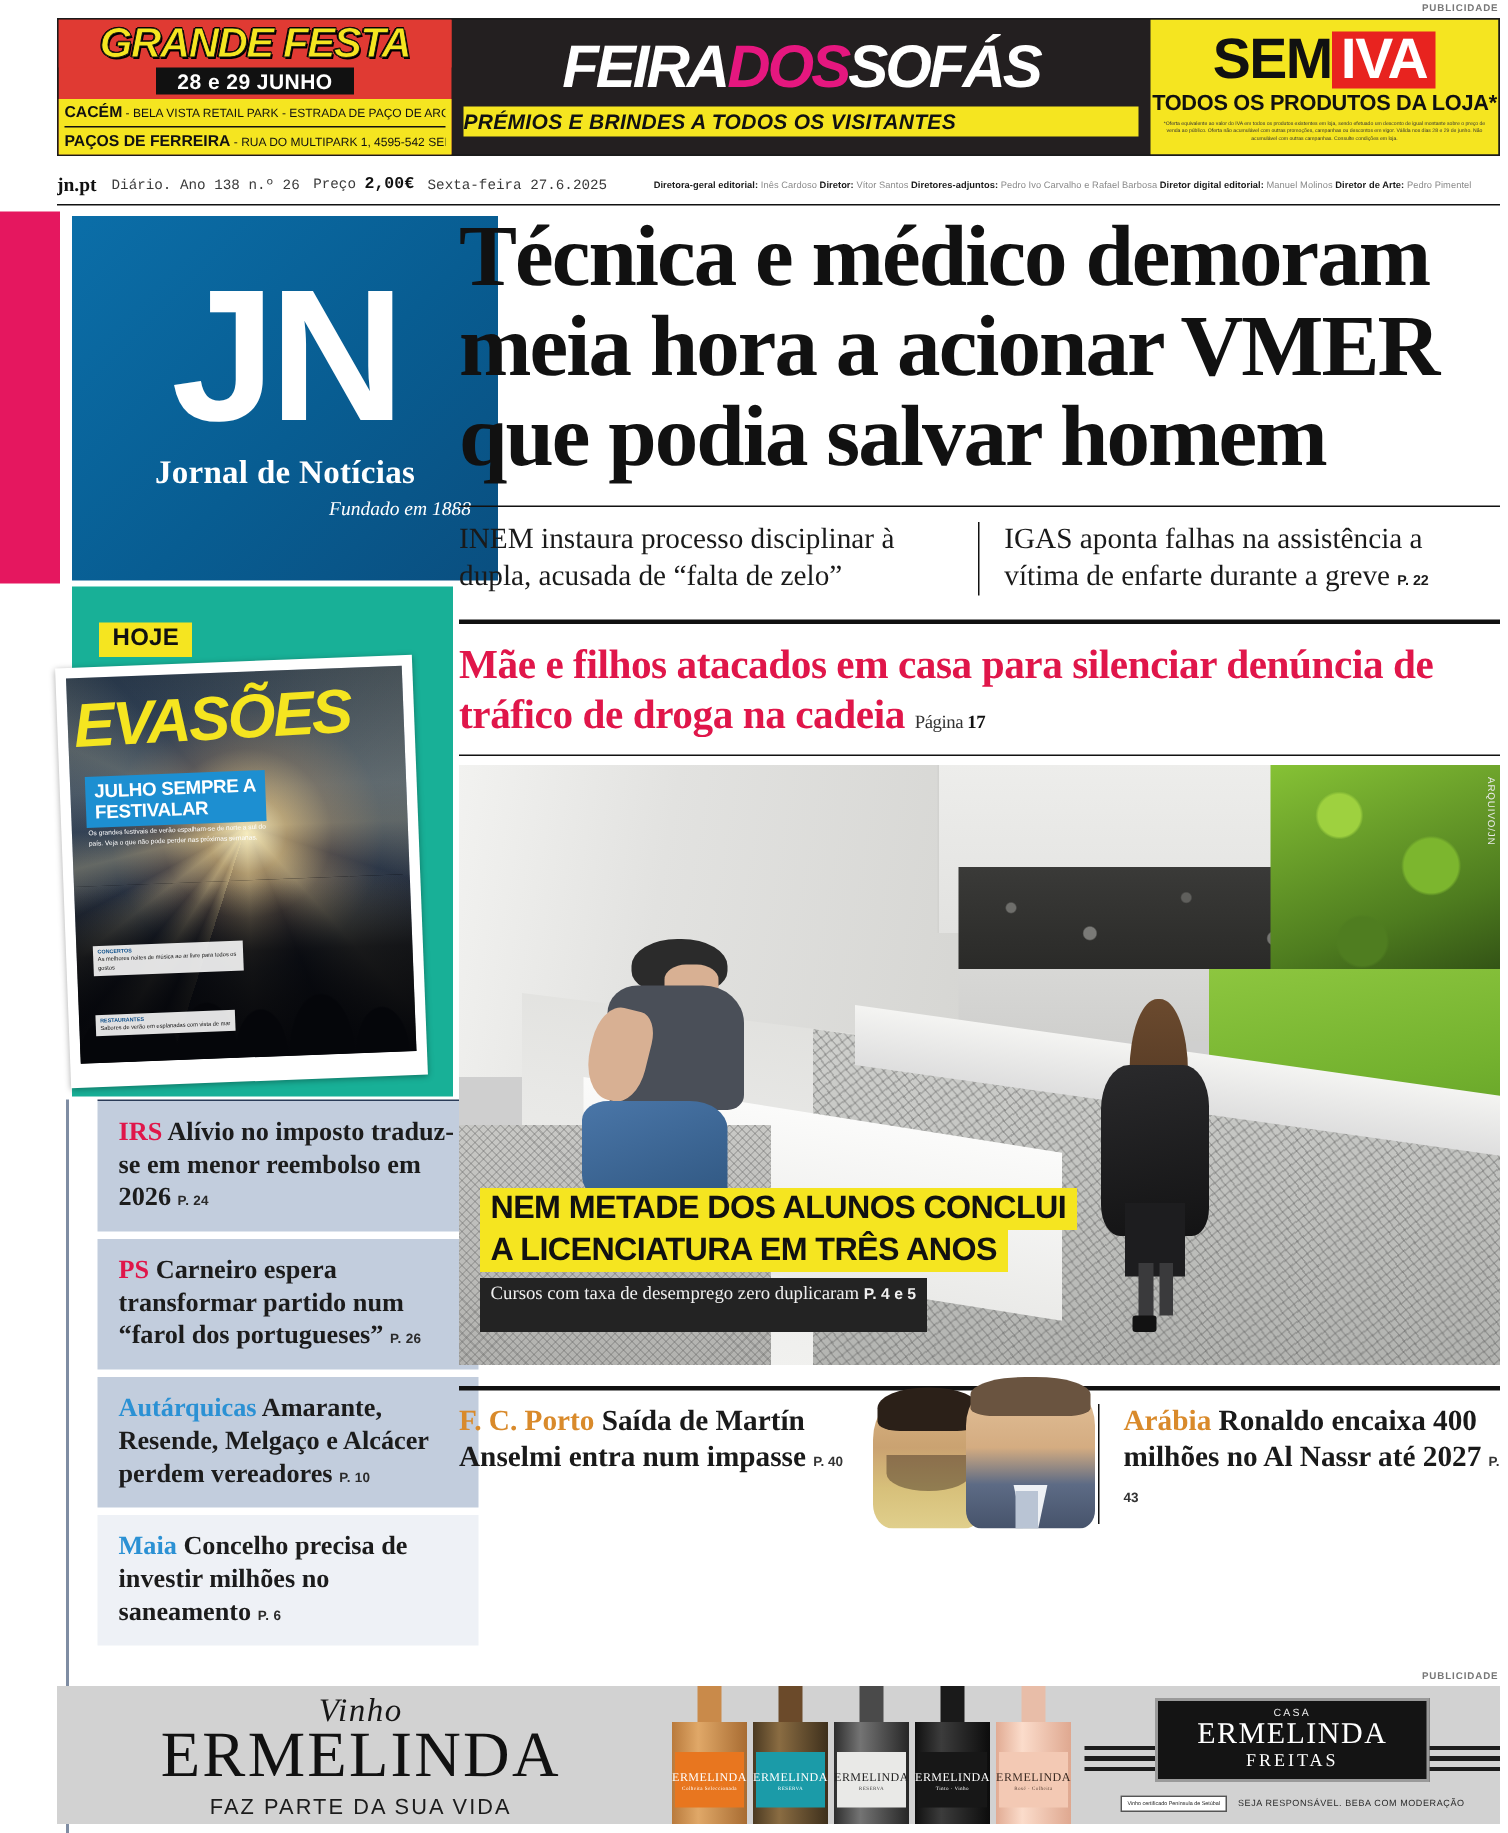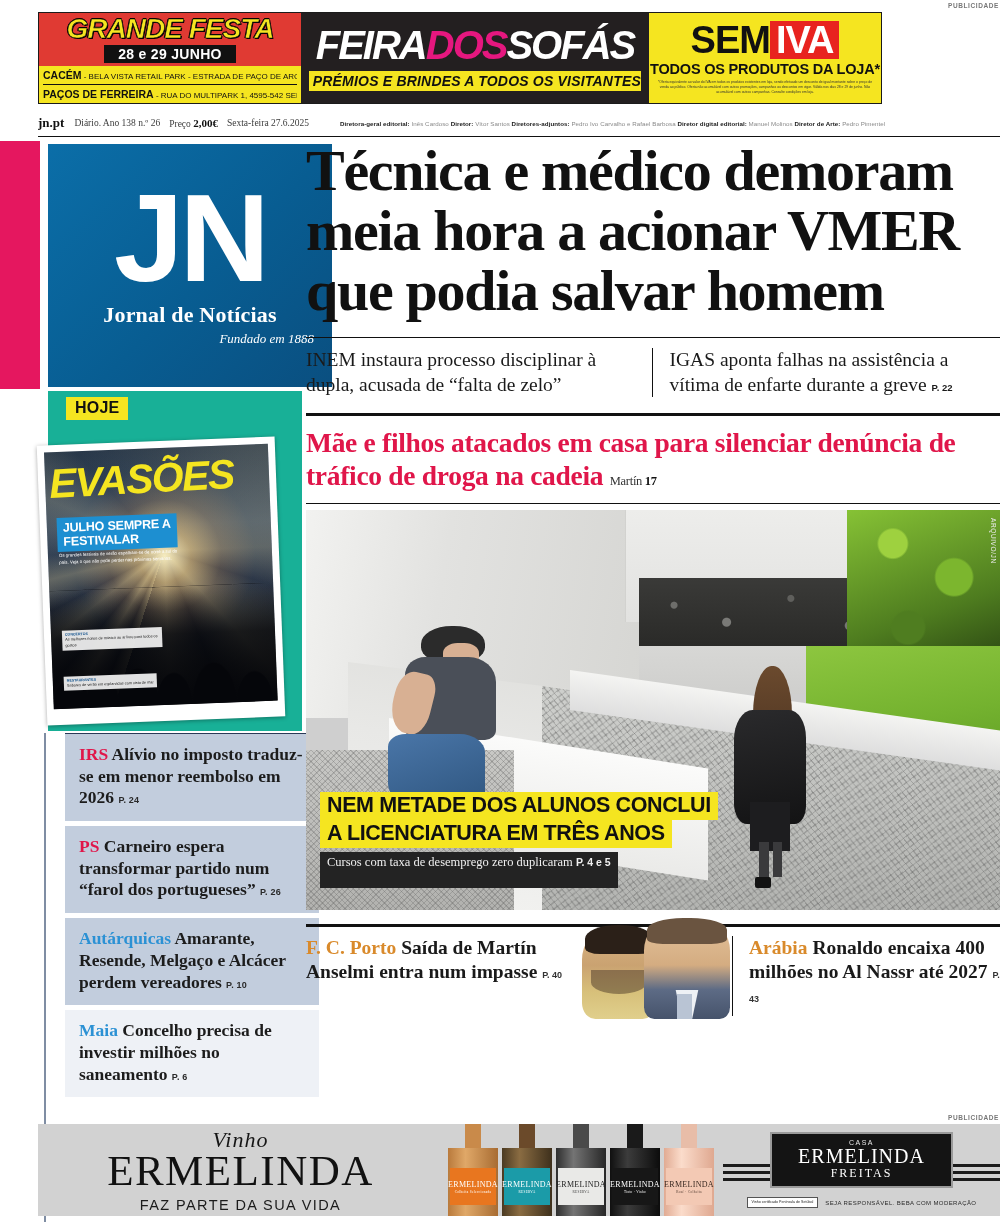--- a/index.html
+++ b/index.html
@@ -14,21 +14,21 @@
   
   .pub-label {
     position: absolute; font-family:"Liberation Sans", sans-serif;
     font-size: 6.5px; letter-spacing: .6px; color:#777; font-weight:700;
   }
   .pub-top { right: 6px; top: 2px; }
   .pub-bottom { right: 6px; top: 1114px; }
 
   
   .top-ad {
-    position:absolute; left:38px; top:12px; width:844px; height:92px;
+    position:absolute; left:38px; top:12px; width:962px; height:92px;
     background:#1b1b1b; display:flex; align-items:stretch; overflow:hidden;
     border: 1px solid #1b1b1b;
   }
   .ad-left { width:262px; background:#e03a33; position:relative; display:flex; flex-direction:column;}
   .ad-left .gf {
     height:38px; background:#e03a33; display:flex; align-items:center; justify-content:center;
   }
   .ad-left .gf span{
     font-family:"Liberation Sans", sans-serif; font-weight:700; font-style:italic;
     font-size:28px; color:#f5e520; letter-spacing:-1px;
@@ -52,56 +52,56 @@
 
   .ad-mid { flex:1; background:#231f20; display:flex; flex-direction:column; justify-content:center; align-items:center; padding:4px 8px;}
   .ad-mid .line1{
     font-family:"Liberation Sans",sans-serif; font-weight:700; font-style:italic;
     font-size:40px; letter-spacing:-2px; line-height:1; white-space:nowrap;
   }
   .ad-mid .line1 .w{color:#fff;} .ad-mid .line1 .p{color:#e5177f;}
   .ad-mid .line2{
     margin-top:6px; background:#f5e520; color:#111; width:100%;
     font-family:"Liberation Sans",sans-serif; font-weight:700; font-style:italic;
-    font-size:14px; letter-spacing:.2px; text-align:right; padding:2px 0; white-space:nowrap;
+    font-size:14px; letter-spacing:.2px; text-align:left; padding:2px 0; white-space:nowrap;
   }
   .ad-right { width:232px; background:#f5e520; display:flex; flex-direction:column; justify-content:center; align-items:center; padding:2px 4px;}
   .ad-right .semiva{ display:flex; align-items:center; line-height:1; }
   .ad-right .sem{font-family:"Liberation Sans",sans-serif;font-weight:700;font-size:38px;color:#111;letter-spacing:-1px;}
   .ad-right .iva{font-family:"Liberation Sans",sans-serif;font-weight:700;font-size:38px;color:#fff;background:#e8231f;padding:0 6px;letter-spacing:-1px;}
   .ad-right .todos{font-family:"Liberation Sans",sans-serif;font-weight:700;font-size:14.5px;color:#111;letter-spacing:-.2px;margin-top:2px;white-space:nowrap;}
   .ad-right .legal{font-family:"Liberation Sans",sans-serif;font-size:3.4px;color:#333;text-align:center;line-height:1.55;margin-top:3px;max-width:220px;}
 
   
   .info-bar{
     position:absolute; left:38px; top:113px; width:962px; height:20px;
     display:flex; align-items:center; white-space:nowrap; overflow:hidden;
   }
   .info-bar .jnpt{font-family:"Liberation Serif",serif;font-weight:700;font-size:13px;color:#111;margin-right:10px;}
-  .info-bar .meta{font-family:Liberation Serif, serif;font-size:9.5px;color:#3b3b3b;margin-right:9px;}
+  .info-bar .meta{font-family:Liberation Mono, monospace;font-size:9.5px;color:#3b3b3b;margin-right:9px;}
   .info-bar .meta b{font-size:11px;color:#111;}
   .info-bar .credits{font-family:"Liberation Sans",sans-serif;font-size:6.2px;color:#8a8a8a;margin-left:22px;letter-spacing:.05px;}
   .info-bar .credits b{color:#1a1a1a;font-weight:700;}
   .rule-main{position:absolute;left:38px;top:136px;width:962px;height:1px;background:#111;}
 
   
   .left-col{position:absolute; left:0px; top:141px; width:302px; height:963px;}
   .pink-strip{position:absolute;left:0;top:0;width:40px;height:248px;background:#e5175f;}
   .logo-box{
     position:absolute;left:48px;top:3px;width:284px;height:243px;
     background:linear-gradient(135deg,#0b6ea8 0%,#085d92 55%,#0a4f80 100%);
     display:flex;flex-direction:column;align-items:center;justify-content:center;
   }
   .logo-jn{font-family:"Liberation Sans",sans-serif;font-weight:700;font-size:125px;color:#fff;line-height:.86;letter-spacing:-4px;}
   .logo-name{font-family:"Liberation Serif",serif;font-weight:700;font-size:22px;color:#fff;margin-top:10px;letter-spacing:.2px;}
   .logo-found{font-family:"Liberation Serif",serif;font-style:italic;font-size:13px;color:#fff;margin-top:3px;align-self:flex-end;margin-right:18px;}
 
   .teal-box{position:absolute;left:48px;top:250px;width:254px;height:340px;background:#18b097;}
   .hoje{
-    position:absolute;left:66px;top:256px;background:#f5e520;color:#111;
+    position:absolute;left:66px;top:274px;background:#f5e520;color:#111;
     font-family:"Liberation Sans",sans-serif;font-weight:700;font-size:16px;
     padding:2px 9px 3px; letter-spacing:.2px;
   }
   .mag{
     position:absolute;left:42px;top:300px;width:238px;height:280px;
     background:#fff;transform:rotate(-2.2deg);box-shadow:0 1px 4px rgba(0,0,0,.35);padding:7px 7px 16px 7px;
   }
   .mag-inner{
     width:100%;height:100%;position:relative;overflow:hidden;
     background:
@@ -443,21 +443,21 @@
         <span>IGAS aponta falhas na assistência a vítima de enfarte durante a greve</span>
         <span class="pg">P. 22</span>
       </div>
     </div>
 
     <div class="rule-thick"></div>
 
     <h2 class="red-head">
       <span>Mãe e filhos atacados em casa para silenciar denúncia de tráfico de droga na cadeia</span>
       <span class="pagina">
-        <span>Martín</span>
+        <span>Página</span>
         <b>17</b>
       </span>
     </h2>
 
     <div class="rule-thin2"></div>
 
     <div class="photo">
       <div class="ph-sky"></div>
       <div class="ph-build"></div>
       <div class="ph-build2"></div>

